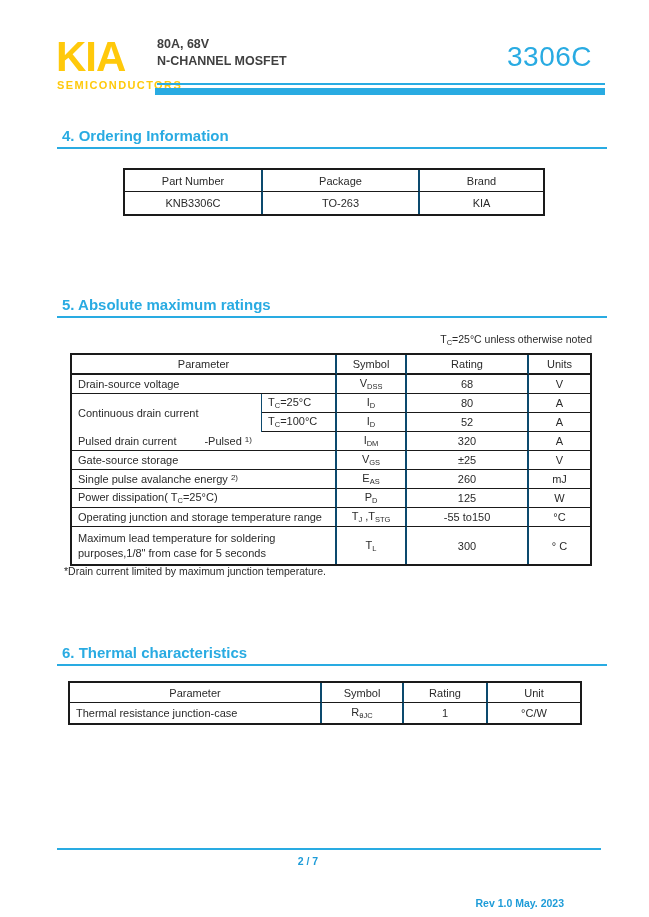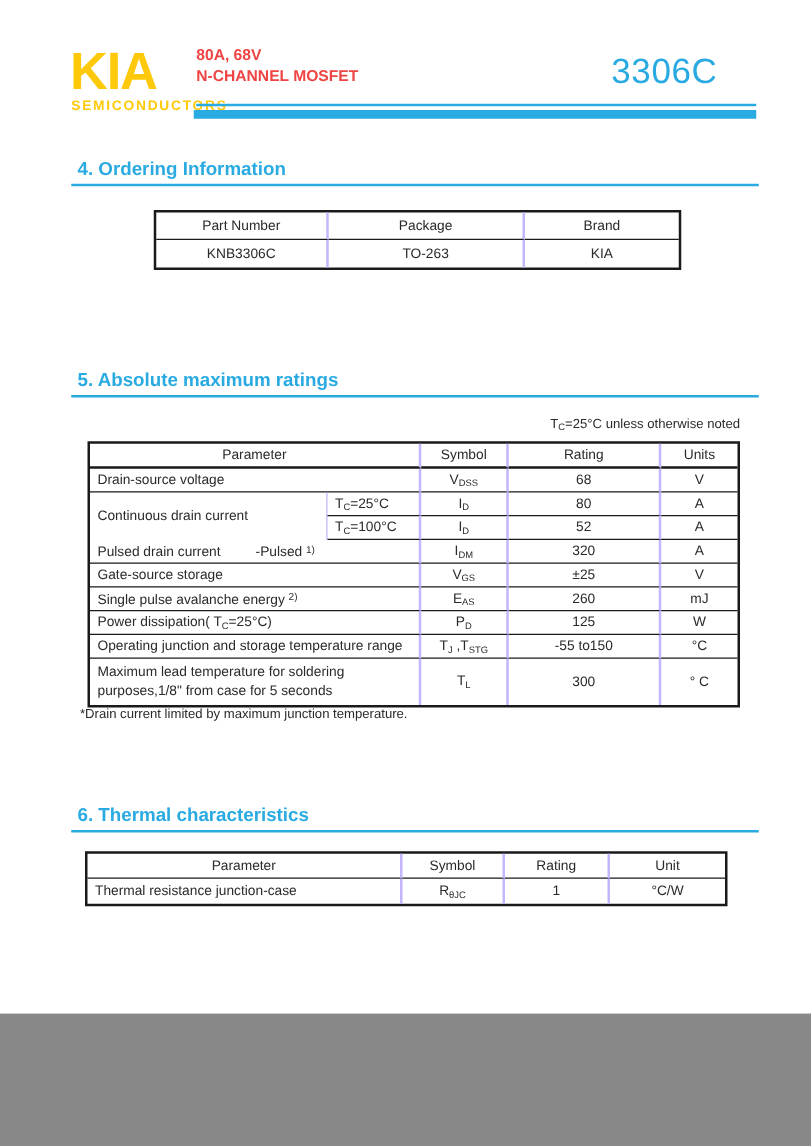--- a/index.html
+++ b/index.html
@@ -1,47 +1,47 @@
 <!DOCTYPE html>
 <html><head>
 <meta charset="utf-8">
 <style>
   * { margin:0; padding:0; box-sizing:border-box; }
   html,body { background:#888; }
   .page {
-    position:relative; width:649px; height:811px; margin:0 auto;
+    position:relative; width:649px; height:917px; margin:0 auto;
     background:#ffffff; overflow:hidden;
     font-family:"Liberation Sans","DejaVu Sans",sans-serif;
     color:#222222;
   }
   
   .logo {
     position:absolute; left:56px; top:33px;
     font-size:42px; font-weight:bold; color:#FFC90B; letter-spacing:-1px;
   }
   .logo-sub {
     position:absolute; left:57px; top:79px;
     font-size:11px; font-weight:bold; color:#FFC90B; letter-spacing:1.4px;
   }
   .hdr-mid {
     position:absolute; left:157px; top:36px;
-    font-size:12.5px; font-weight:bold; color:#ef4444; line-height:17px;
+    font-size:12.5px; font-weight:bold; color:#404040; line-height:17px;
   }
   .part-no {
-    position:absolute; right:75px; top:41px;
+    position:absolute; right:57px; top:41px;
     font-size:28px; color:#29ABE2; letter-spacing:0.5px;
   }
   .hdr-thin { position:absolute; left:157px; top:83px; width:448px; height:2px; background:#29ABE2; }
   .hdr-bar  { position:absolute; left:155px; top:88px; width:450px; height:7px; background:#29ABE2; }
   
   .sec-title { position:absolute; left:62px; font-size:15px; font-weight:bold; color:#29ABE2; }
   .sec-rule  { position:absolute; left:57px; width:550px; height:2px; background:#29ABE2; }
   
   table { border-collapse:separate; border-spacing:0; table-layout:fixed; position:absolute; }
-  td { border-right:2px solid #c4b5fd; border-bottom:1.5px solid #1a1a1a;
+  td { border-right:2px solid #0c4a6e; border-bottom:1.5px solid #1a1a1a;
        font-size:11px; color:#2a2a2a; text-align:center; vertical-align:middle;
        overflow:hidden; white-space:nowrap; }
   td:last-child { border-right:none; }
   tr:last-child td { border-bottom:none; }
   .t-ordering { left:123px; top:168px; width:418px; border:2px solid #1a1a1a; }
   .t-ordering td { height:22px; }
   .t-abs { left:70px; top:353px; width:518px; border:2px solid #1a1a1a; }
   .t-abs td { height:19px; }
   .t-abs tr.hdr td { height:20px; border-bottom-width:2px; }
   .t-abs td.pleft { text-align:left; padding-left:6px; }

